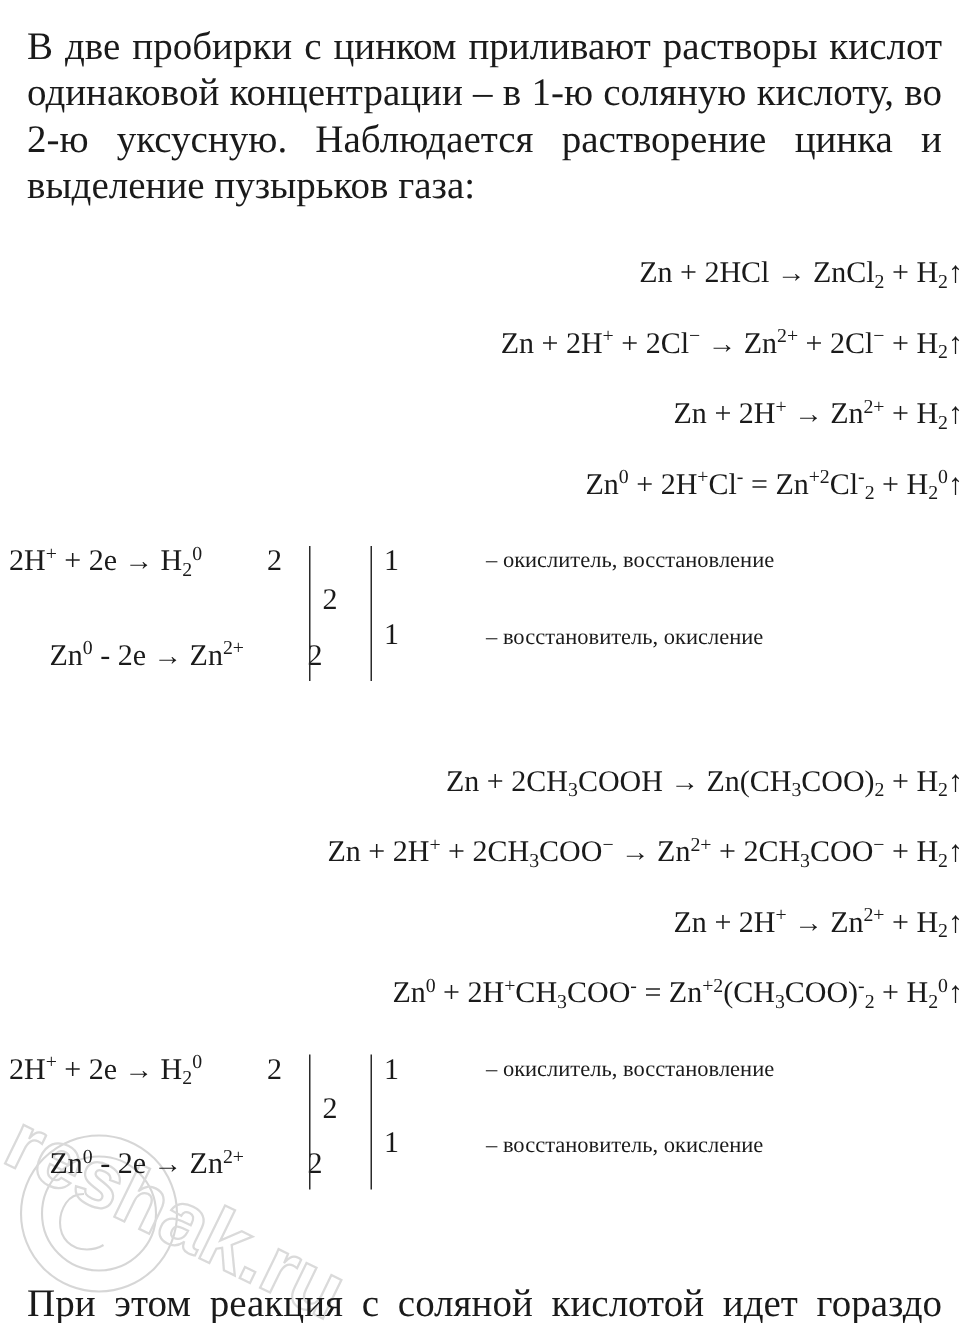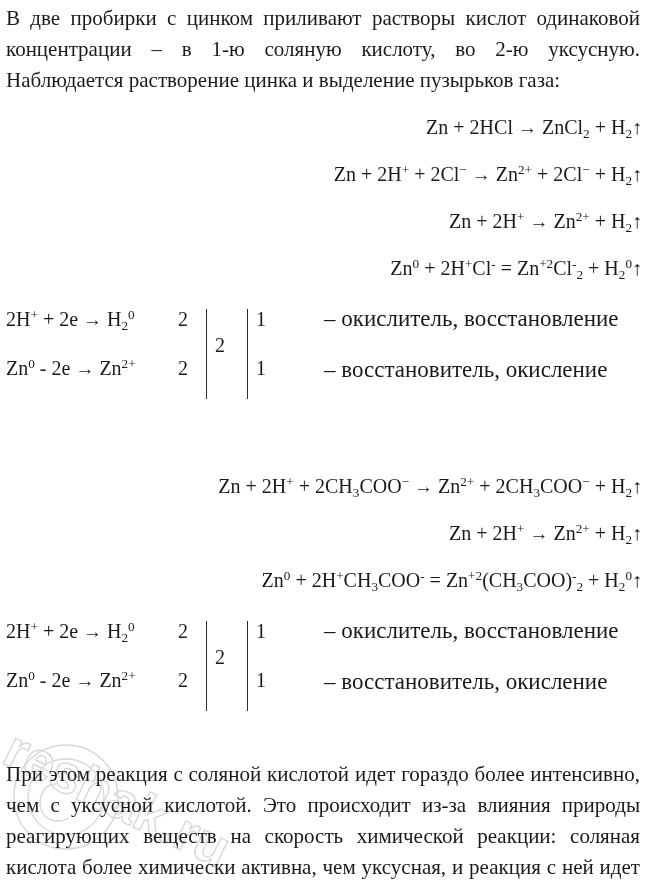--- a/index.html
+++ b/index.html
@@ -34,25 +34,25 @@
     pointer-events: none;
     z-index: 0;
     opacity: 0.55;
   }
   .watermark svg { display: block; }
 
   
   .para {
     position: relative;
     z-index: 2;
-    font-size: 21px;
+    font-size: 26px;
     line-height: 31px;
     text-align: justify;
     text-justify: inter-word;
-    margin: 0;
+    margin: 12px;
     padding: 0 2px;
   }
   .para.top { padding-top: 3px; }
 
   
   .eq {
     position: relative;
     z-index: 2;
     font-size: 20px;
     line-height: 26px;
@@ -84,21 +84,21 @@
     height: 94px;
   }
   .bal-row {
     position: absolute;
     left: 2px;
     font-size: 20px;
     line-height: 24px;
     white-space: nowrap;
   }
   .bal-row.r1 { top: 0px; }
-  .bal-row.r2 { top: 49px; }
+  .bal-row.r2 { top: 63px; margin-left: 27px; }
 
   .bal-halfeq {
     display: inline-block;
     width: 172px;
   }
   .bal-coef {
     display: inline-block;
     width: 42px;
   }
 
@@ -125,21 +125,21 @@
     left: 252px;
     font-size: 20px;
     line-height: 24px;
   }
   .bal-factor.r1 { top: 0px; }
   .bal-factor.r2 { top: 49px; }
 
   .bal-desc {
     position: absolute;
     left: 320px;
-    font-size: 23px;
+    font-size: 15px;
     line-height: 24px;
     white-space: nowrap;
   }
   .bal-desc.r1 { top: 0px; }
   .bal-desc.r2 { top: 51px; }
   .sp-18 { height: 18px; }
   .sp-20 { height: 20px; }
   .sp-26 { height: 26px; }
   .sp-46 { height: 46px; }
   .sp-52 { height: 52px; }
@@ -243,20 +243,29 @@
 
     <div class="bal-factor r1">1</div>
     <div class="bal-factor r2">1</div>
 
     <div class="bal-desc r1">– окислитель, восстановление</div>
     <div class="bal-desc r2">– восстановитель, окисление</div>
   </div>
 
   <div class="sp-52"></div>
 
+  <div class="eq">
+    <span>Zn</span>
+    <span>+</span>
+    <span>2</span><span>CH</span><sub>3</sub><span>COOH</span>
+    <span class="arrow">→</span>
+    <span>Zn(CH</span><sub>3</sub><span>COO)</span><sub>2</sub>
+    <span>+</span>
+    <span>H</span><sub>2</sub><span>↑</span>
+  </div>
 
   <div class="sp-20"></div>
 
   <div class="eq">
     <span>Zn</span>
     <span>+</span>
     <span>2</span><span>H</span><sup>+</sup>
     <span>+</span>
     <span>2</span><span>CH</span><sub>3</sub><span>COO</span><sup>−</sup>
     <span class="arrow">→</span>

